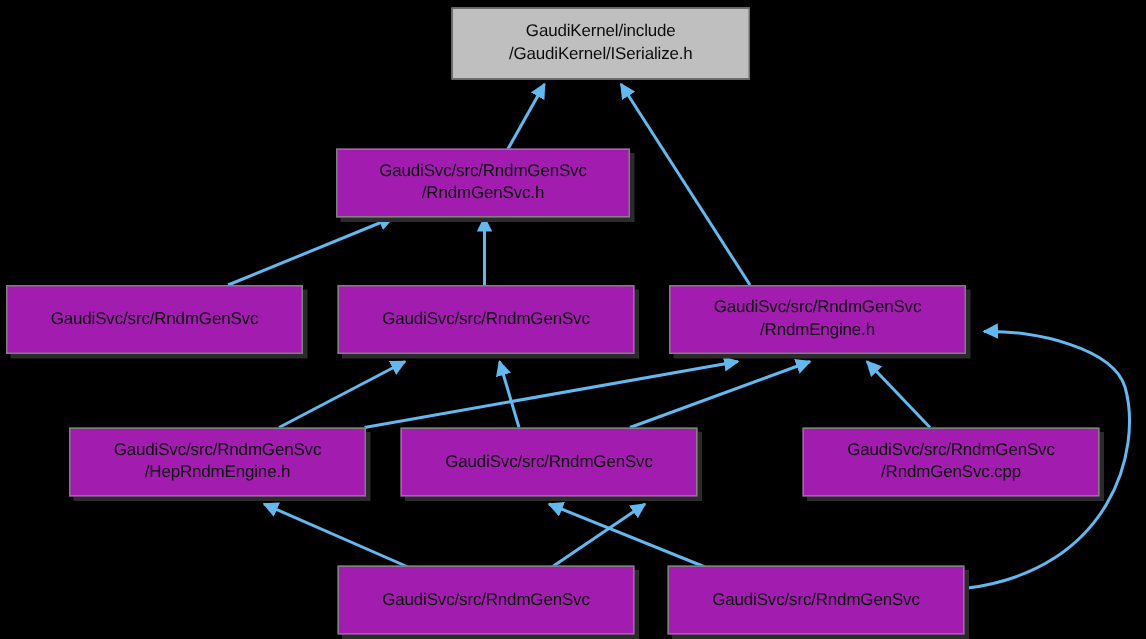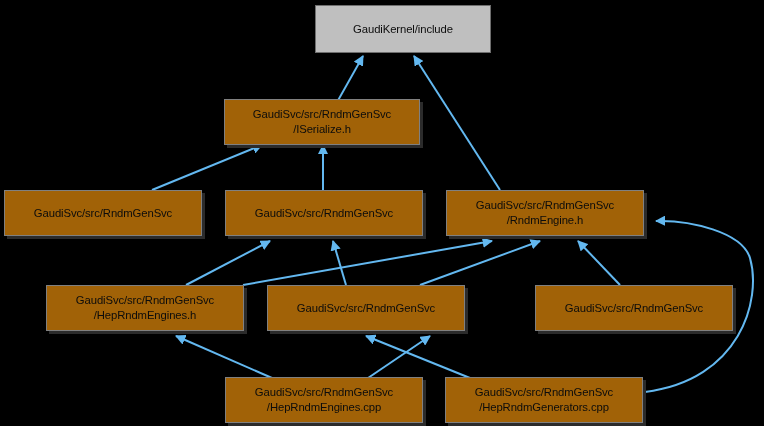--- a/index.html
+++ b/index.html
@@ -19,21 +19,21 @@
     position: absolute;
     left: 0;
     top: 0;
     width: 764px;
     height: 426px;
   }
   .node {
     position: absolute;
     box-sizing: border-box;
     border: 1px solid #808080;
-    background: #a16207;
+    background: #a21caf;
     box-shadow: 3px 3px 0 0 #2b2b2b;
     display: flex;
     flex-direction: column;
     align-items: center;
     justify-content: center;
     text-align: center;
     color: #0c0c0c;
     font-size: 11.3px;
     line-height: 15px;
     letter-spacing: -0.1px;
@@ -84,58 +84,58 @@
       <path d="M 272 378 L 176 336"></path>
 
       <path d="M 368 378 L 430 336"></path>
 
       <path d="M 470 378 L 366 336"></path>
 
       <path d="M 645 392 C 740 380 762 300 750 258 C 742 232 690 220 656 221"></path>
     </g>
   </svg>
 
-  <div class="node root" style="left:315px; top:5px; width:176px; height:48px;">
+  <div class="node root" style="left:301px; top:5px; width:199px; height:48px;">
     <span class="l1">GaudiKernel/include</span>
+    <span class="l2">/GaudiKernel/ISerialize.h</span>
   </div>
 
   <div class="node" style="left:224px; top:99px; width:196px; height:46px;">
     <span class="l1">GaudiSvc/src/RndmGenSvc</span>
-    <span class="l2">/ISerialize.h</span>
+    <span class="l2">/RndmGenSvc.h</span>
   </div>
 
   <div class="node" style="left:4px; top:190px; width:198px; height:46px;">
     <span class="l1">GaudiSvc/src/RndmGenSvc</span>
   </div>
 
   <div class="node" style="left:225px; top:190px; width:198px; height:46px;">
     <span class="l1">GaudiSvc/src/RndmGenSvc</span>
   </div>
 
   <div class="node" style="left:446px; top:190px; width:198px; height:46px;">
     <span class="l1">GaudiSvc/src/RndmGenSvc</span>
     <span class="l2">/RndmEngine.h</span>
   </div>
 
   <div class="node" style="left:46px; top:285px; width:198px; height:46px;">
     <span class="l1">GaudiSvc/src/RndmGenSvc</span>
-    <span class="l2">/HepRndmEngines.h</span>
+    <span class="l2">/HepRndmEngine.h</span>
   </div>
 
   <div class="node" style="left:267px; top:285px; width:198px; height:46px;">
     <span class="l1">GaudiSvc/src/RndmGenSvc</span>
   </div>
 
   <div class="node" style="left:535px; top:285px; width:198px; height:46px;">
     <span class="l1">GaudiSvc/src/RndmGenSvc</span>
+    <span class="l2">/RndmGenSvc.cpp</span>
   </div>
 
   <div class="node" style="left:225px; top:377px; width:198px; height:46px;">
     <span class="l1">GaudiSvc/src/RndmGenSvc</span>
-    <span class="l2">/HepRndmEngines.cpp</span>
   </div>
 
   <div class="node" style="left:445px; top:377px; width:198px; height:46px;">
     <span class="l1">GaudiSvc/src/RndmGenSvc</span>
-    <span class="l2">/HepRndmGenerators.cpp</span>
   </div>
 
 </div>
 
 </body></html>

